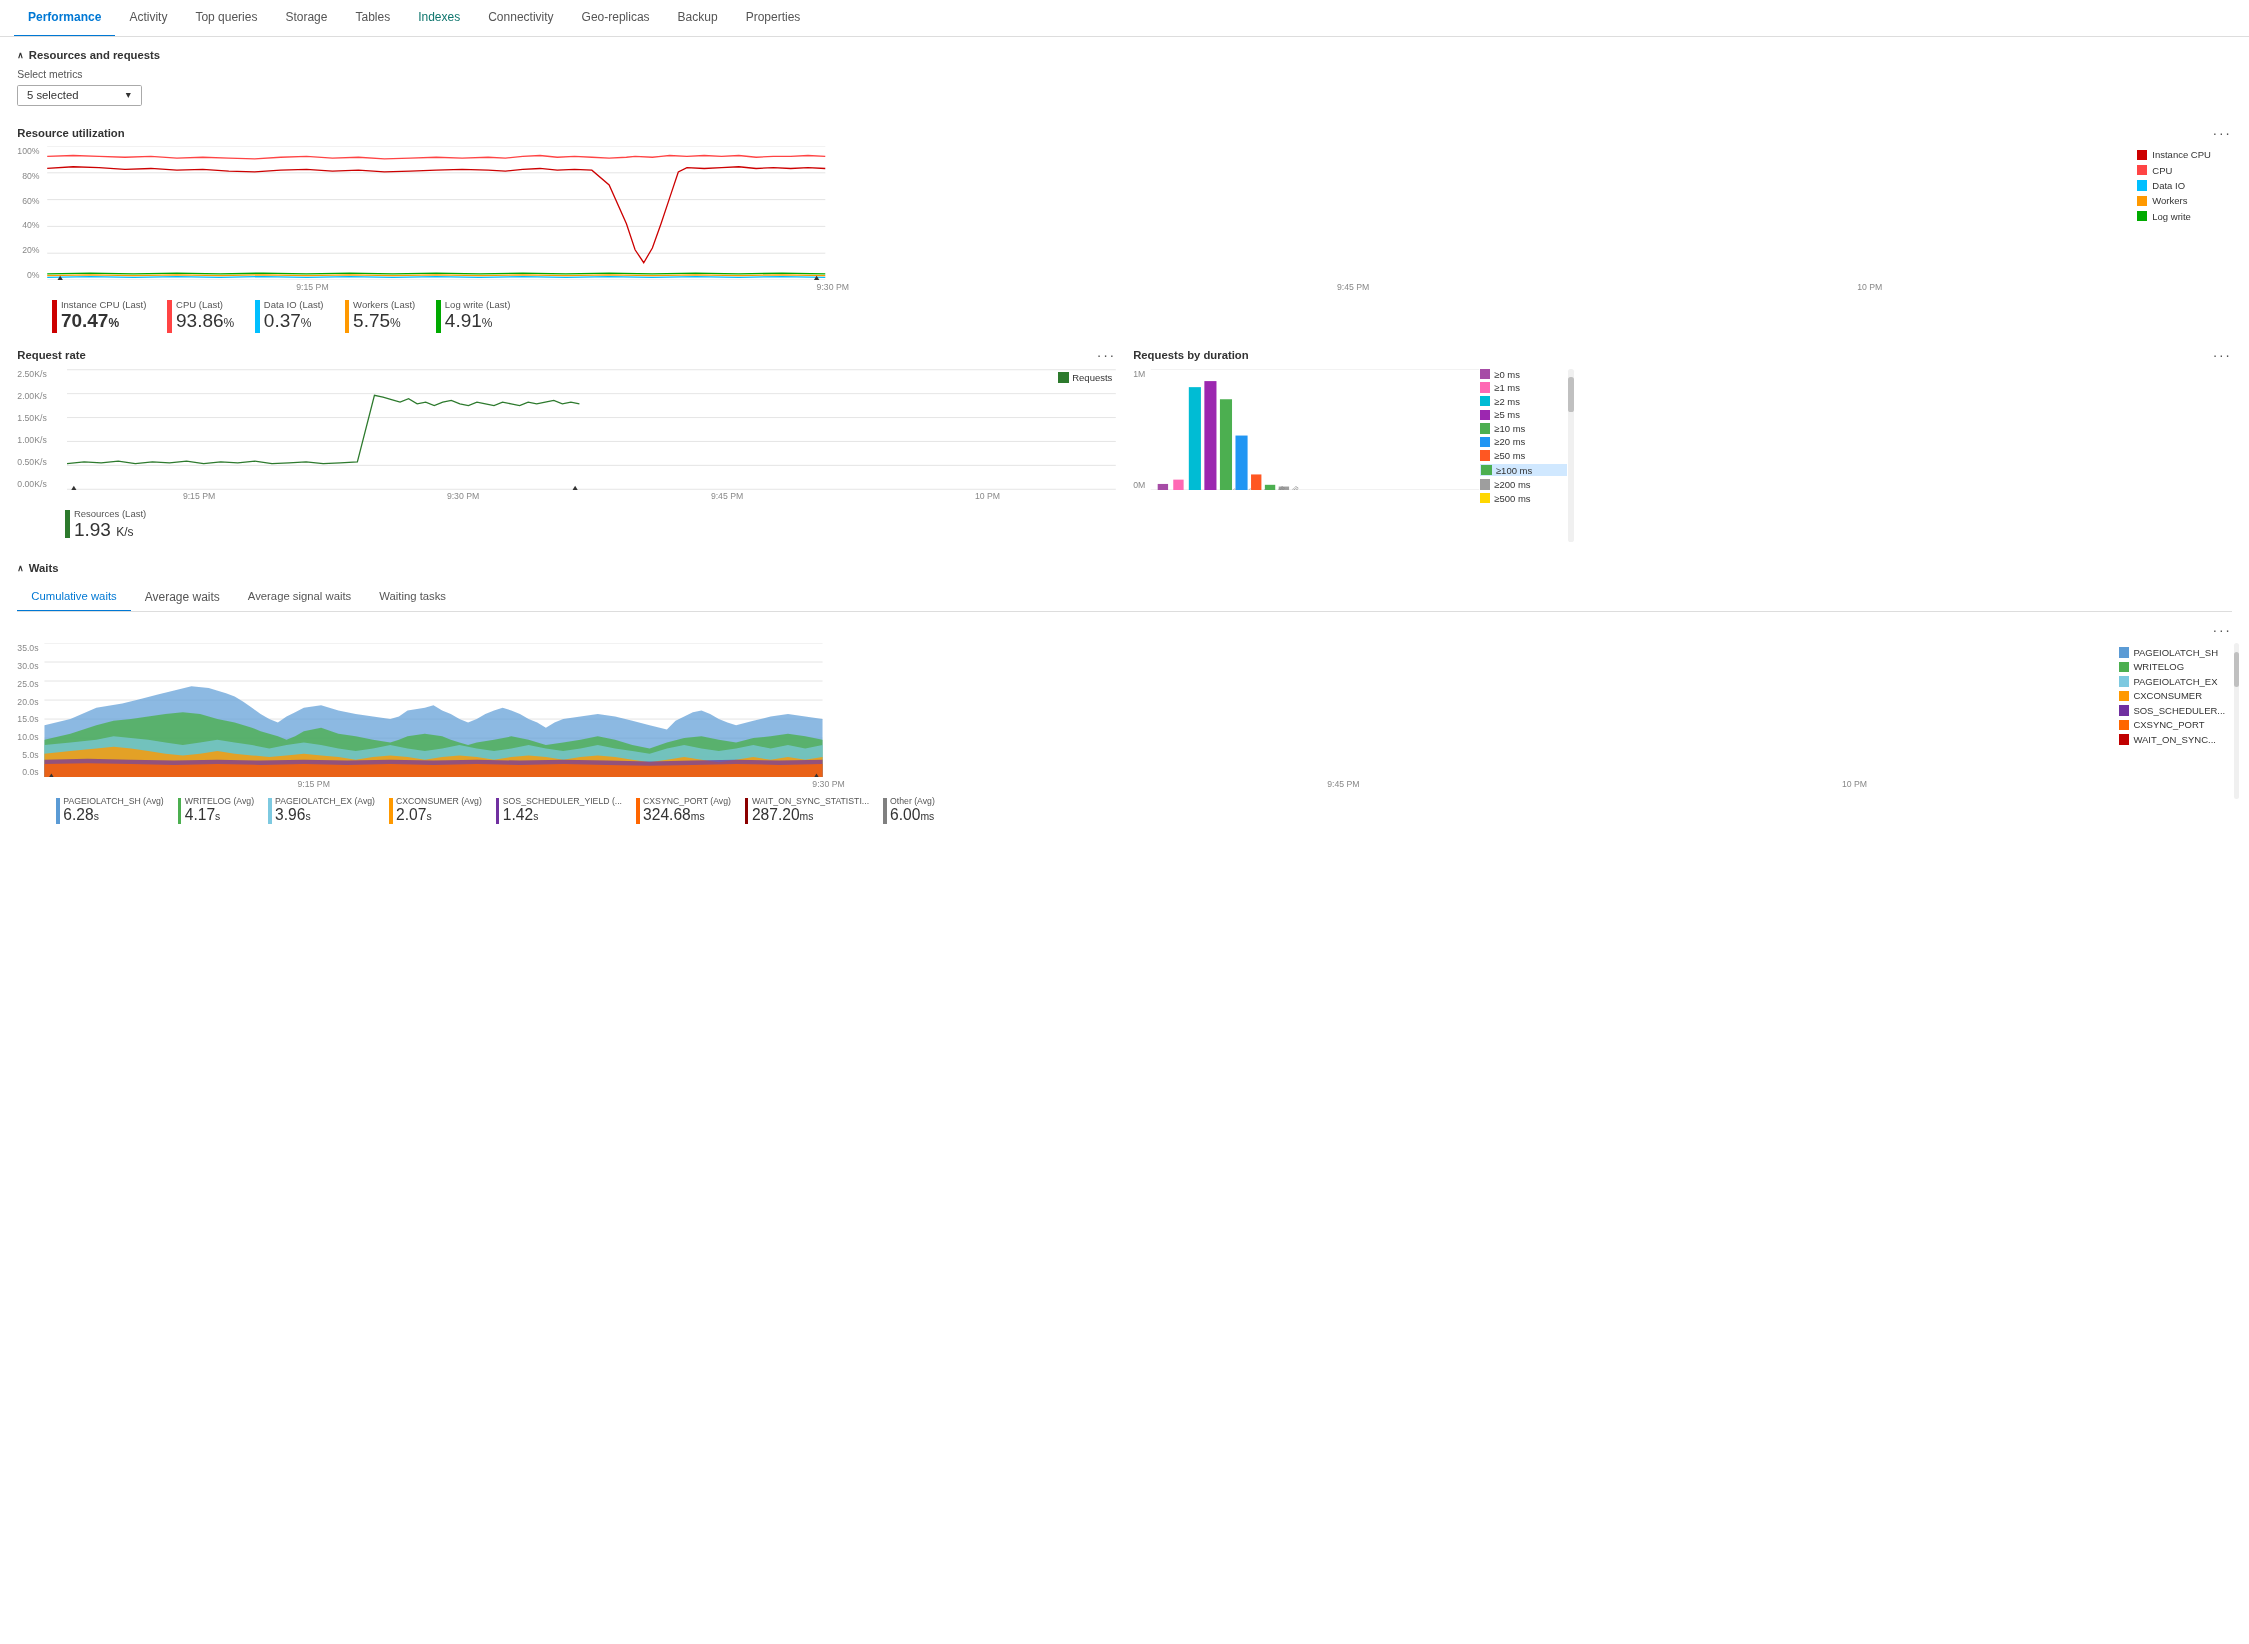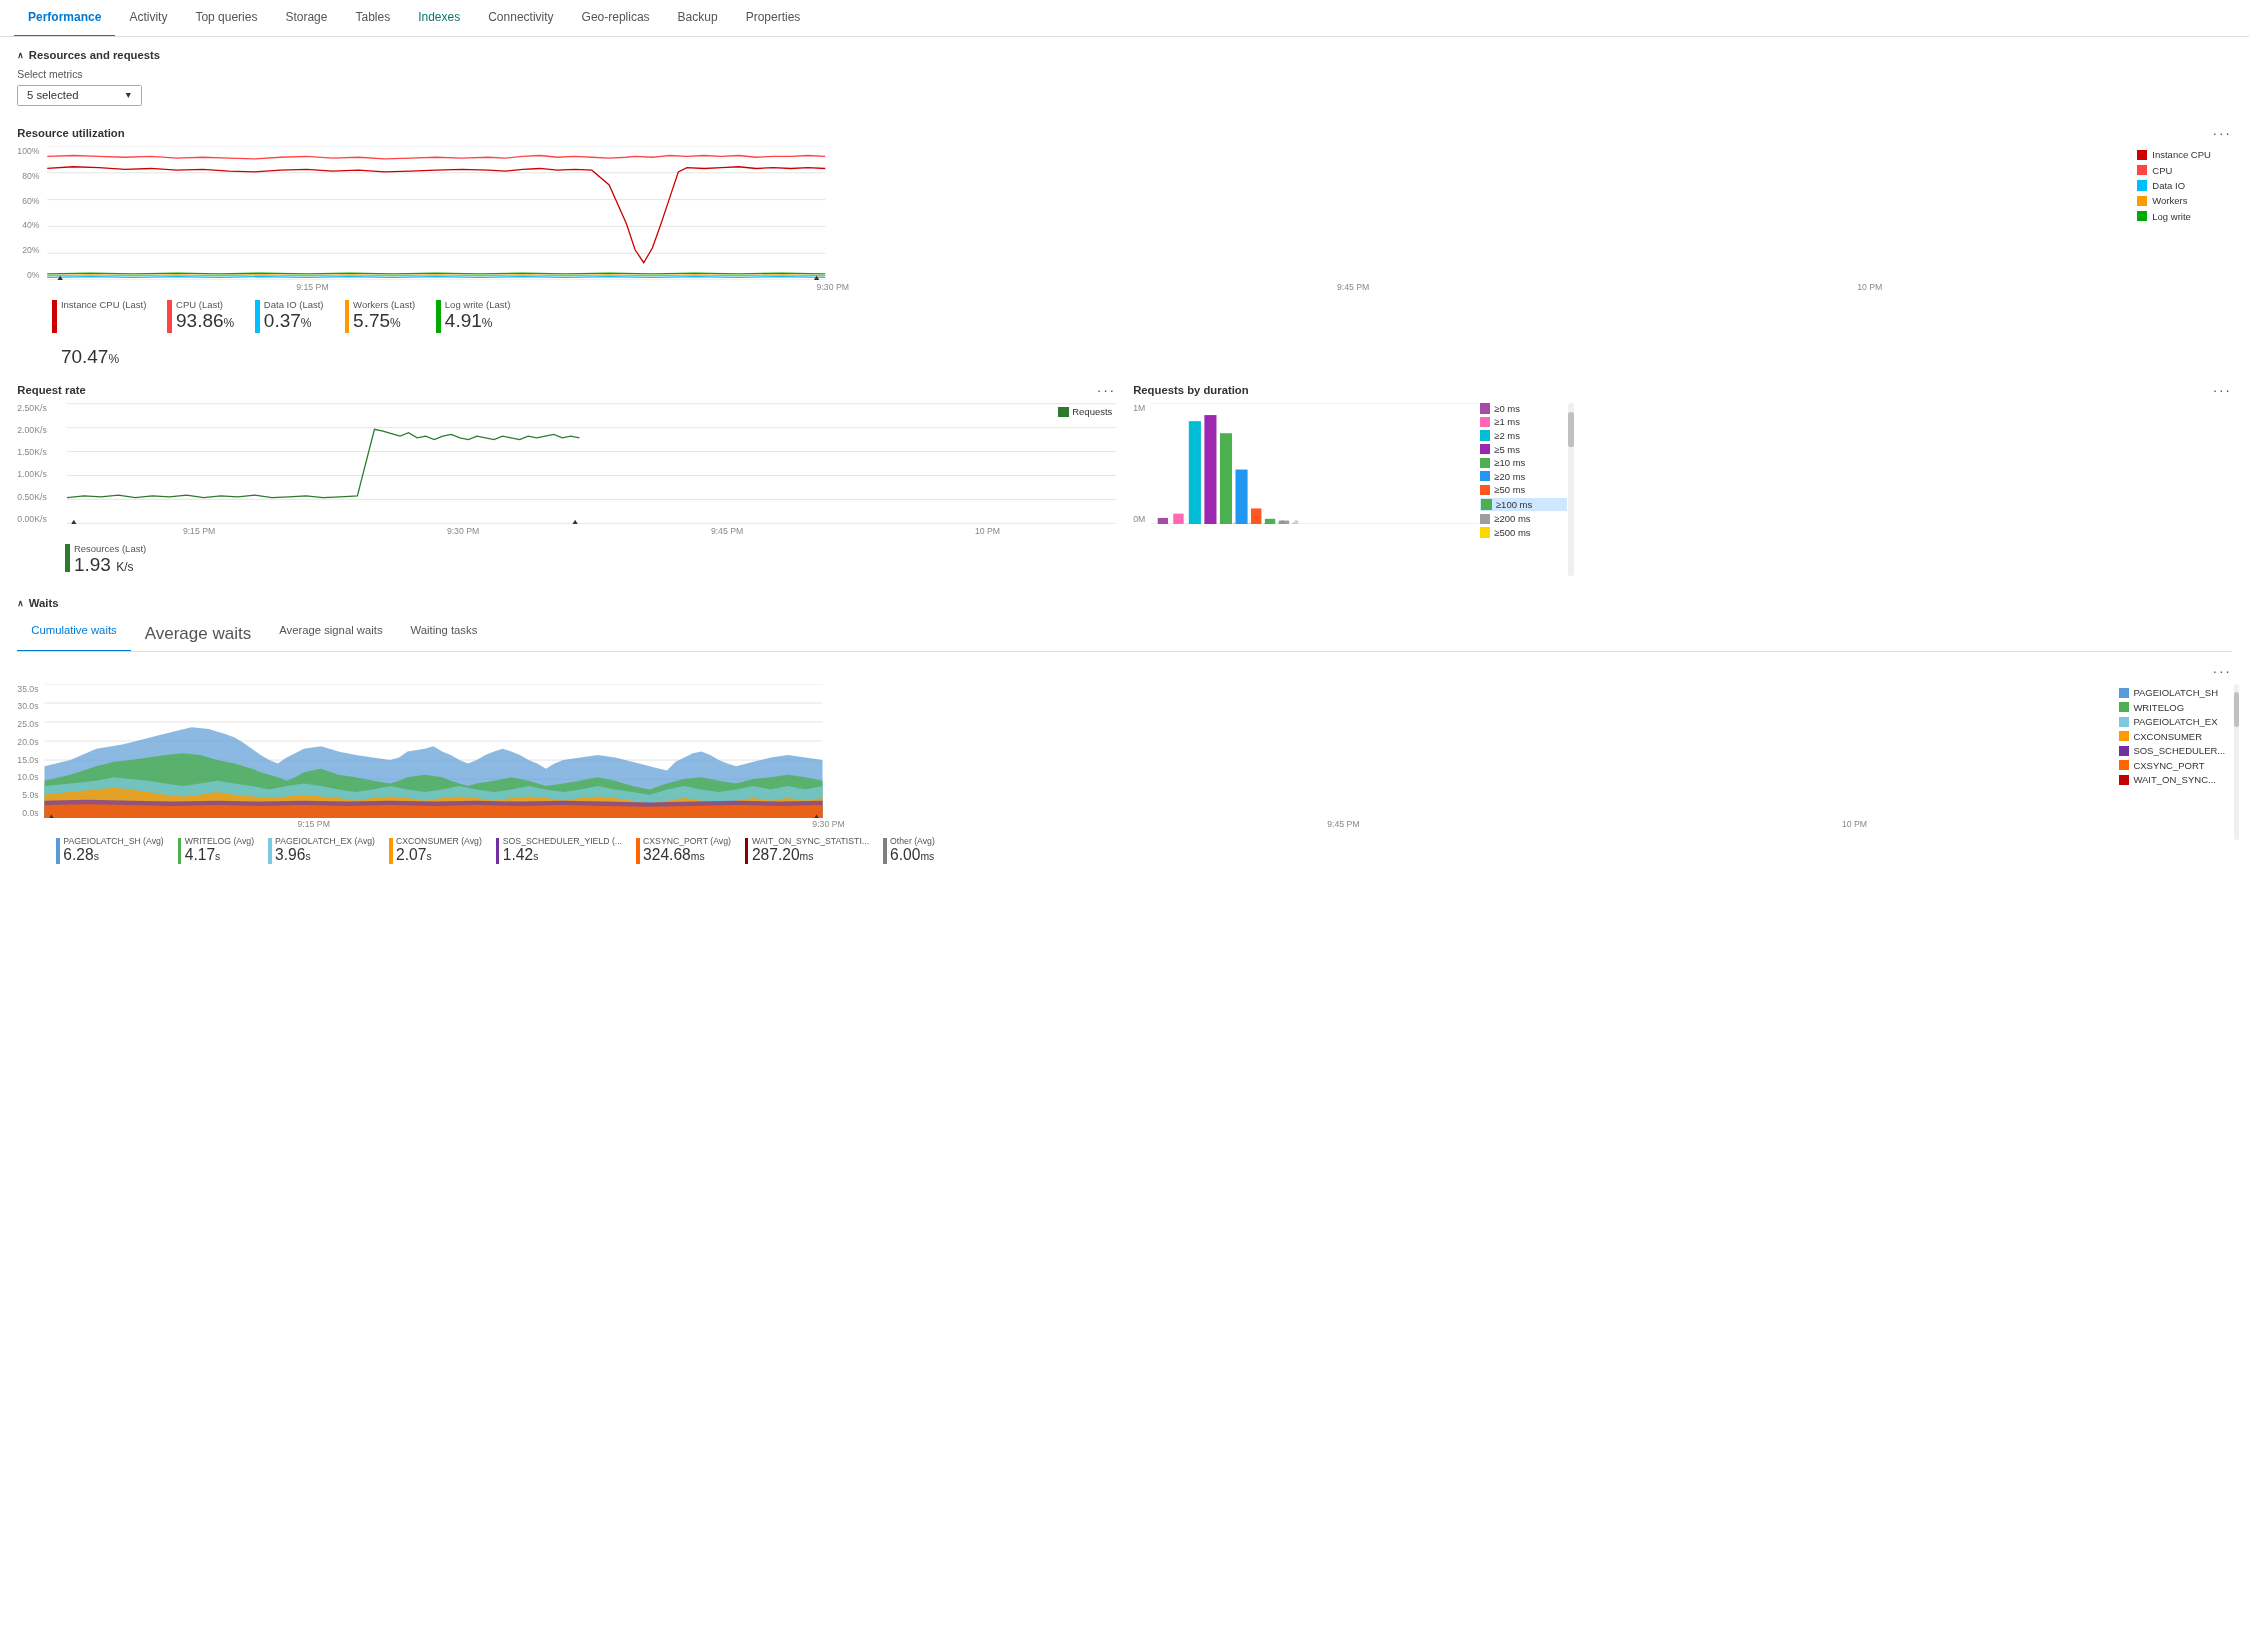--- a/index.html
+++ b/index.html
@@ -111,21 +111,21 @@
           <span>Log write</span>
         </div>
       </div>
     </div>
 
     <div style="display:flex;gap:21px;flex-wrap:wrap;margin-top:7px;margin-bottom:14px;margin-left:35px;">
       <div style="display:flex;align-items:flex-start;gap:4.3px;">
         <div style="width:4.3px;height:33px;background:#cc0000;flex-shrink:0;margin-top:1.7px;"></div>
         <div>
           <div style="font-size:9.5px;color:#555;">Instance CPU (Last)</div>
-          <div style="font-size:19px;font-weight:400;margin-top:36px;"><span>70.47</span><span style="font-size:12px;">%</span></div>
+          <div style="font-size:19px;font-weight:700;"><span>70.47</span><span style="font-size:12px;">%</span></div>
         </div>
       </div>
       <div style="display:flex;align-items:flex-start;gap:4.3px;">
         <div style="width:4.3px;height:33px;background:#ff4444;flex-shrink:0;margin-top:1.7px;"></div>
         <div>
           <div style="font-size:9.5px;color:#555;">CPU (Last)</div>
           <div style="font-size:19px;font-weight:300;"><span>93.86</span><span style="font-size:12px;">%</span></div>
         </div>
       </div>
       <div style="display:flex;align-items:flex-start;gap:4.3px;">
@@ -306,21 +306,21 @@
   </div>
 
   <div style="margin-bottom:14px;">
     <div style="display:flex;align-items:center;gap:5.2px;font-size:11.3px;font-weight:600;color:#333;margin-bottom:8.7px;cursor:pointer;">
       <span style="font-size:8.7px;">∧</span>
       <span>Waits</span>
     </div>
 
     <div style="display:flex;gap:0;border-bottom:0.9px solid #ddd;margin-bottom:10.4px;">
       <span style="padding:7px 14px;cursor:pointer;font-size:11.3px;color:#0078d4;border-bottom:1.7px solid #0078d4;">Cumulative waits</span>
-      <span style="padding:7px 14px;cursor:pointer;font-size:17px;color:#555;">Average waits</span>
+      <span style="padding:7px 14px;cursor:pointer;font-size:12px;color:#555;">Average waits</span>
       <span style="padding:7px 14px;cursor:pointer;font-size:11.3px;color:#555;">Average signal waits</span>
       <span style="padding:7px 14px;cursor:pointer;font-size:11.3px;color:#555;">Waiting tasks</span>
     </div>
 
     <div style="display:flex;justify-content:flex-end;margin-bottom:5.2px;">
       <span style="color:#555;cursor:pointer;font-size:14px;letter-spacing:1.7px;">···</span>
     </div>
 
     <div style="display:flex;gap:10.4px;">
       <div style="flex:1;position:relative;">

